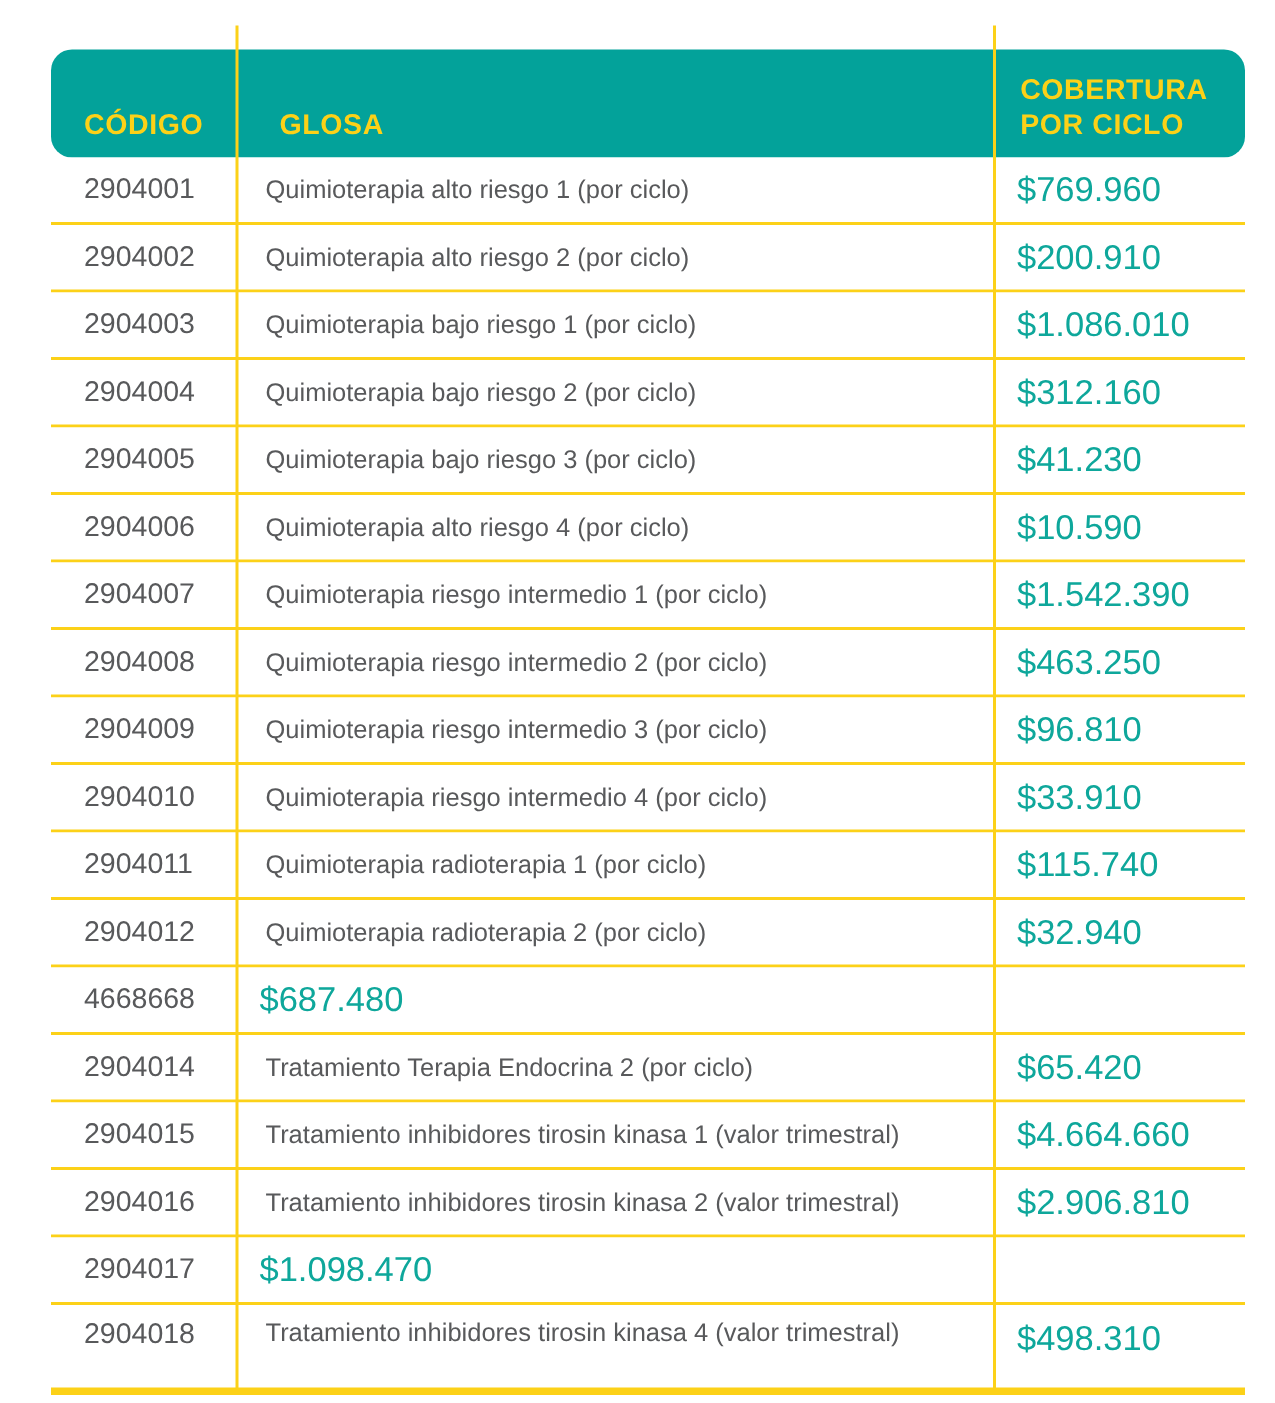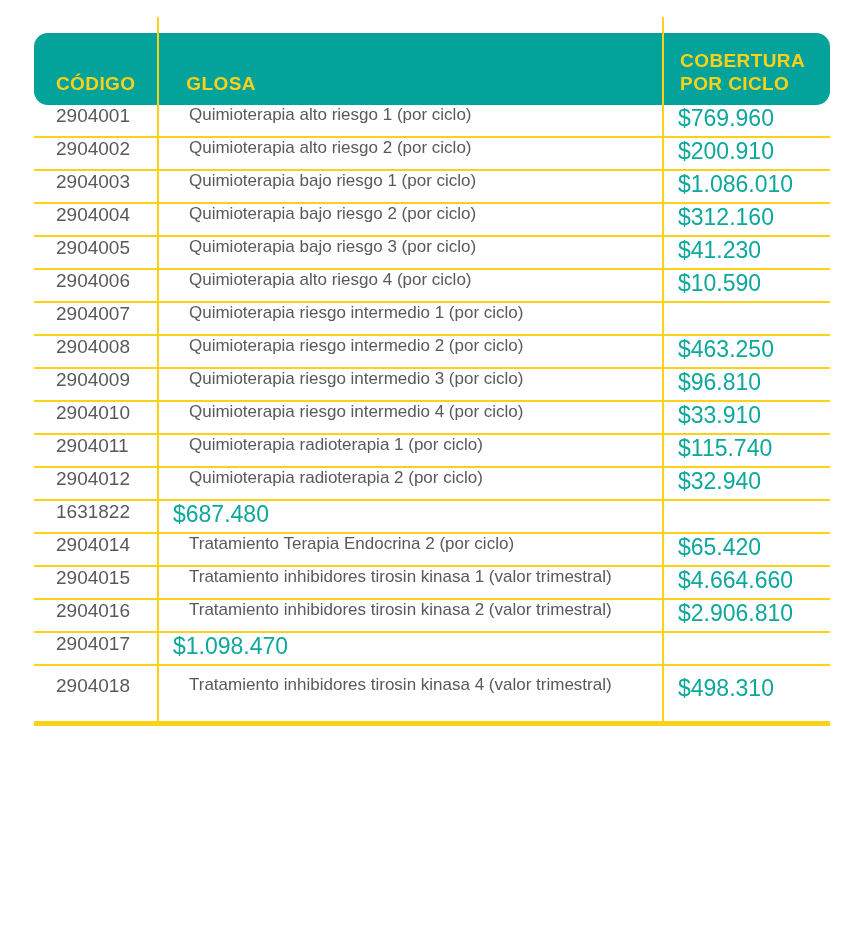--- a/index.html
+++ b/index.html
@@ -46,41 +46,41 @@
     line-height: 1.25;
   }
   .th { padding-bottom: 9px; margin-top: 40px; }
   .th.c1 { width: 134px; padding-left: 22px; }
   .th.c2 { width: 505px; padding-left: 20px; }
   .th.c3 { width: 168px; padding-left: 16px; padding-right: 10px; }
 
   .tbody { }
   .tr {
     display: flex;
-    align-items: flex-start;
-    height: 33px;
+    align-items: center;
+    height: 45px;
     border-bottom: 2px solid var(--yellow);
     background: #ffffff;
   }
   .tr:last-child {
     height: 55px;
     align-items: flex-start;
     padding-top: 9px;
     border-bottom: none;
   }
   .td { overflow: hidden; white-space: nowrap; }
   .td.c1 {
     width: 123px;
     padding-left: 22px;
     color: #58595b;
     font-size: 19px;
   }
   .td.c2 {
     width: 505px;
-    padding-left: 32px;
+    padding-left: 20px;
     color: #58595b;
     font-size: 17px;
   }
   .td.c3 {
     width: 168px;
     padding-left: 16px;
     color: var(--teal-text);
     font-size: 23px;
   }
   .bottom-bar {
@@ -137,20 +137,21 @@
 
   <div class="tr">
     <div class="td c1">2904006</div>
     <div class="td c2">Quimioterapia alto riesgo 4 (por ciclo)</div>
     <div class="td c3">$10.590</div>
   </div>
 
   <div class="tr">
     <div class="td c1">2904007</div>
     <div class="td c2">Quimioterapia riesgo intermedio 1 (por ciclo)</div>
+    <div class="td c3">$1.542.390</div>
   </div>
 
   <div class="tr">
     <div class="td c1">2904008</div>
     <div class="td c2">Quimioterapia riesgo intermedio 2 (por ciclo)</div>
     <div class="td c3">$463.250</div>
   </div>
 
   <div class="tr">
     <div class="td c1">2904009</div>
@@ -170,21 +171,21 @@
     <div class="td c3">$115.740</div>
   </div>
 
   <div class="tr">
     <div class="td c1">2904012</div>
     <div class="td c2">Quimioterapia radioterapia 2 (por ciclo)</div>
     <div class="td c3">$32.940</div>
   </div>
 
   <div class="tr">
-    <div class="td c1">1631822</div>
+    <div class="td c1">4668668</div>
     <div class="td c3">$687.480</div>
   </div>
 
   <div class="tr">
     <div class="td c1">2904014</div>
     <div class="td c2">Tratamiento Terapia Endocrina 2 (por ciclo)</div>
     <div class="td c3">$65.420</div>
   </div>
 
   <div class="tr">

